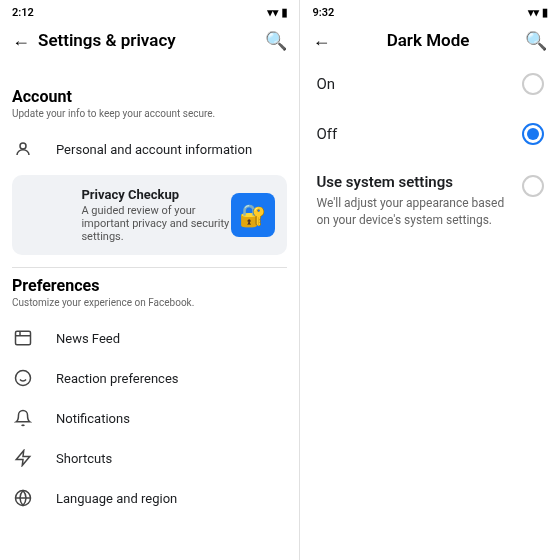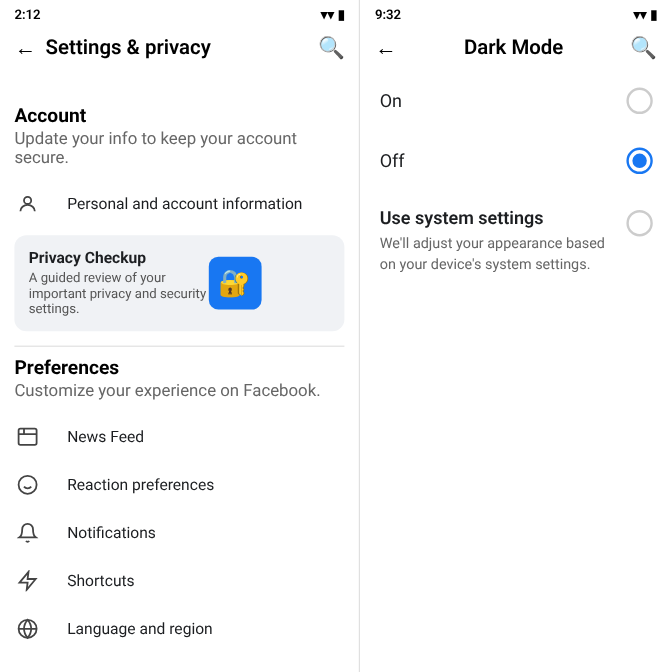--- a/index.html
+++ b/index.html
@@ -87,21 +87,21 @@
 
     
     .section-title {
       font-size: 16px;
       font-weight: 700;
       color: #000;
       margin-top: 8px;
       margin-bottom: 2px;
     }
     .section-subtitle {
-      font-size: 14px;
+      font-size: 10px;
       color: #666;
       margin-bottom: 10px;
     }
 
     
     .menu-item {
       display: flex;
       align-items: center;
       gap: 22px;
       padding: 9px 0;
@@ -123,21 +123,21 @@
       color: #1c1e21;
     }
 
     
     .privacy-card {
       background: #f0f2f5;
       border-radius: 10px;
       padding: 12px;
       display: flex;
       align-items: center;
-      justify-content: flex-start;
+      justify-content: flex-end;
       margin: 6px 0 12px;
     }
     .privacy-card-text .card-title {
       font-size: 13px;
       font-weight: 700;
       color: #1c1e21;
     }
     .privacy-card-text .card-desc {
       font-size: 11px;
       color: #555;

